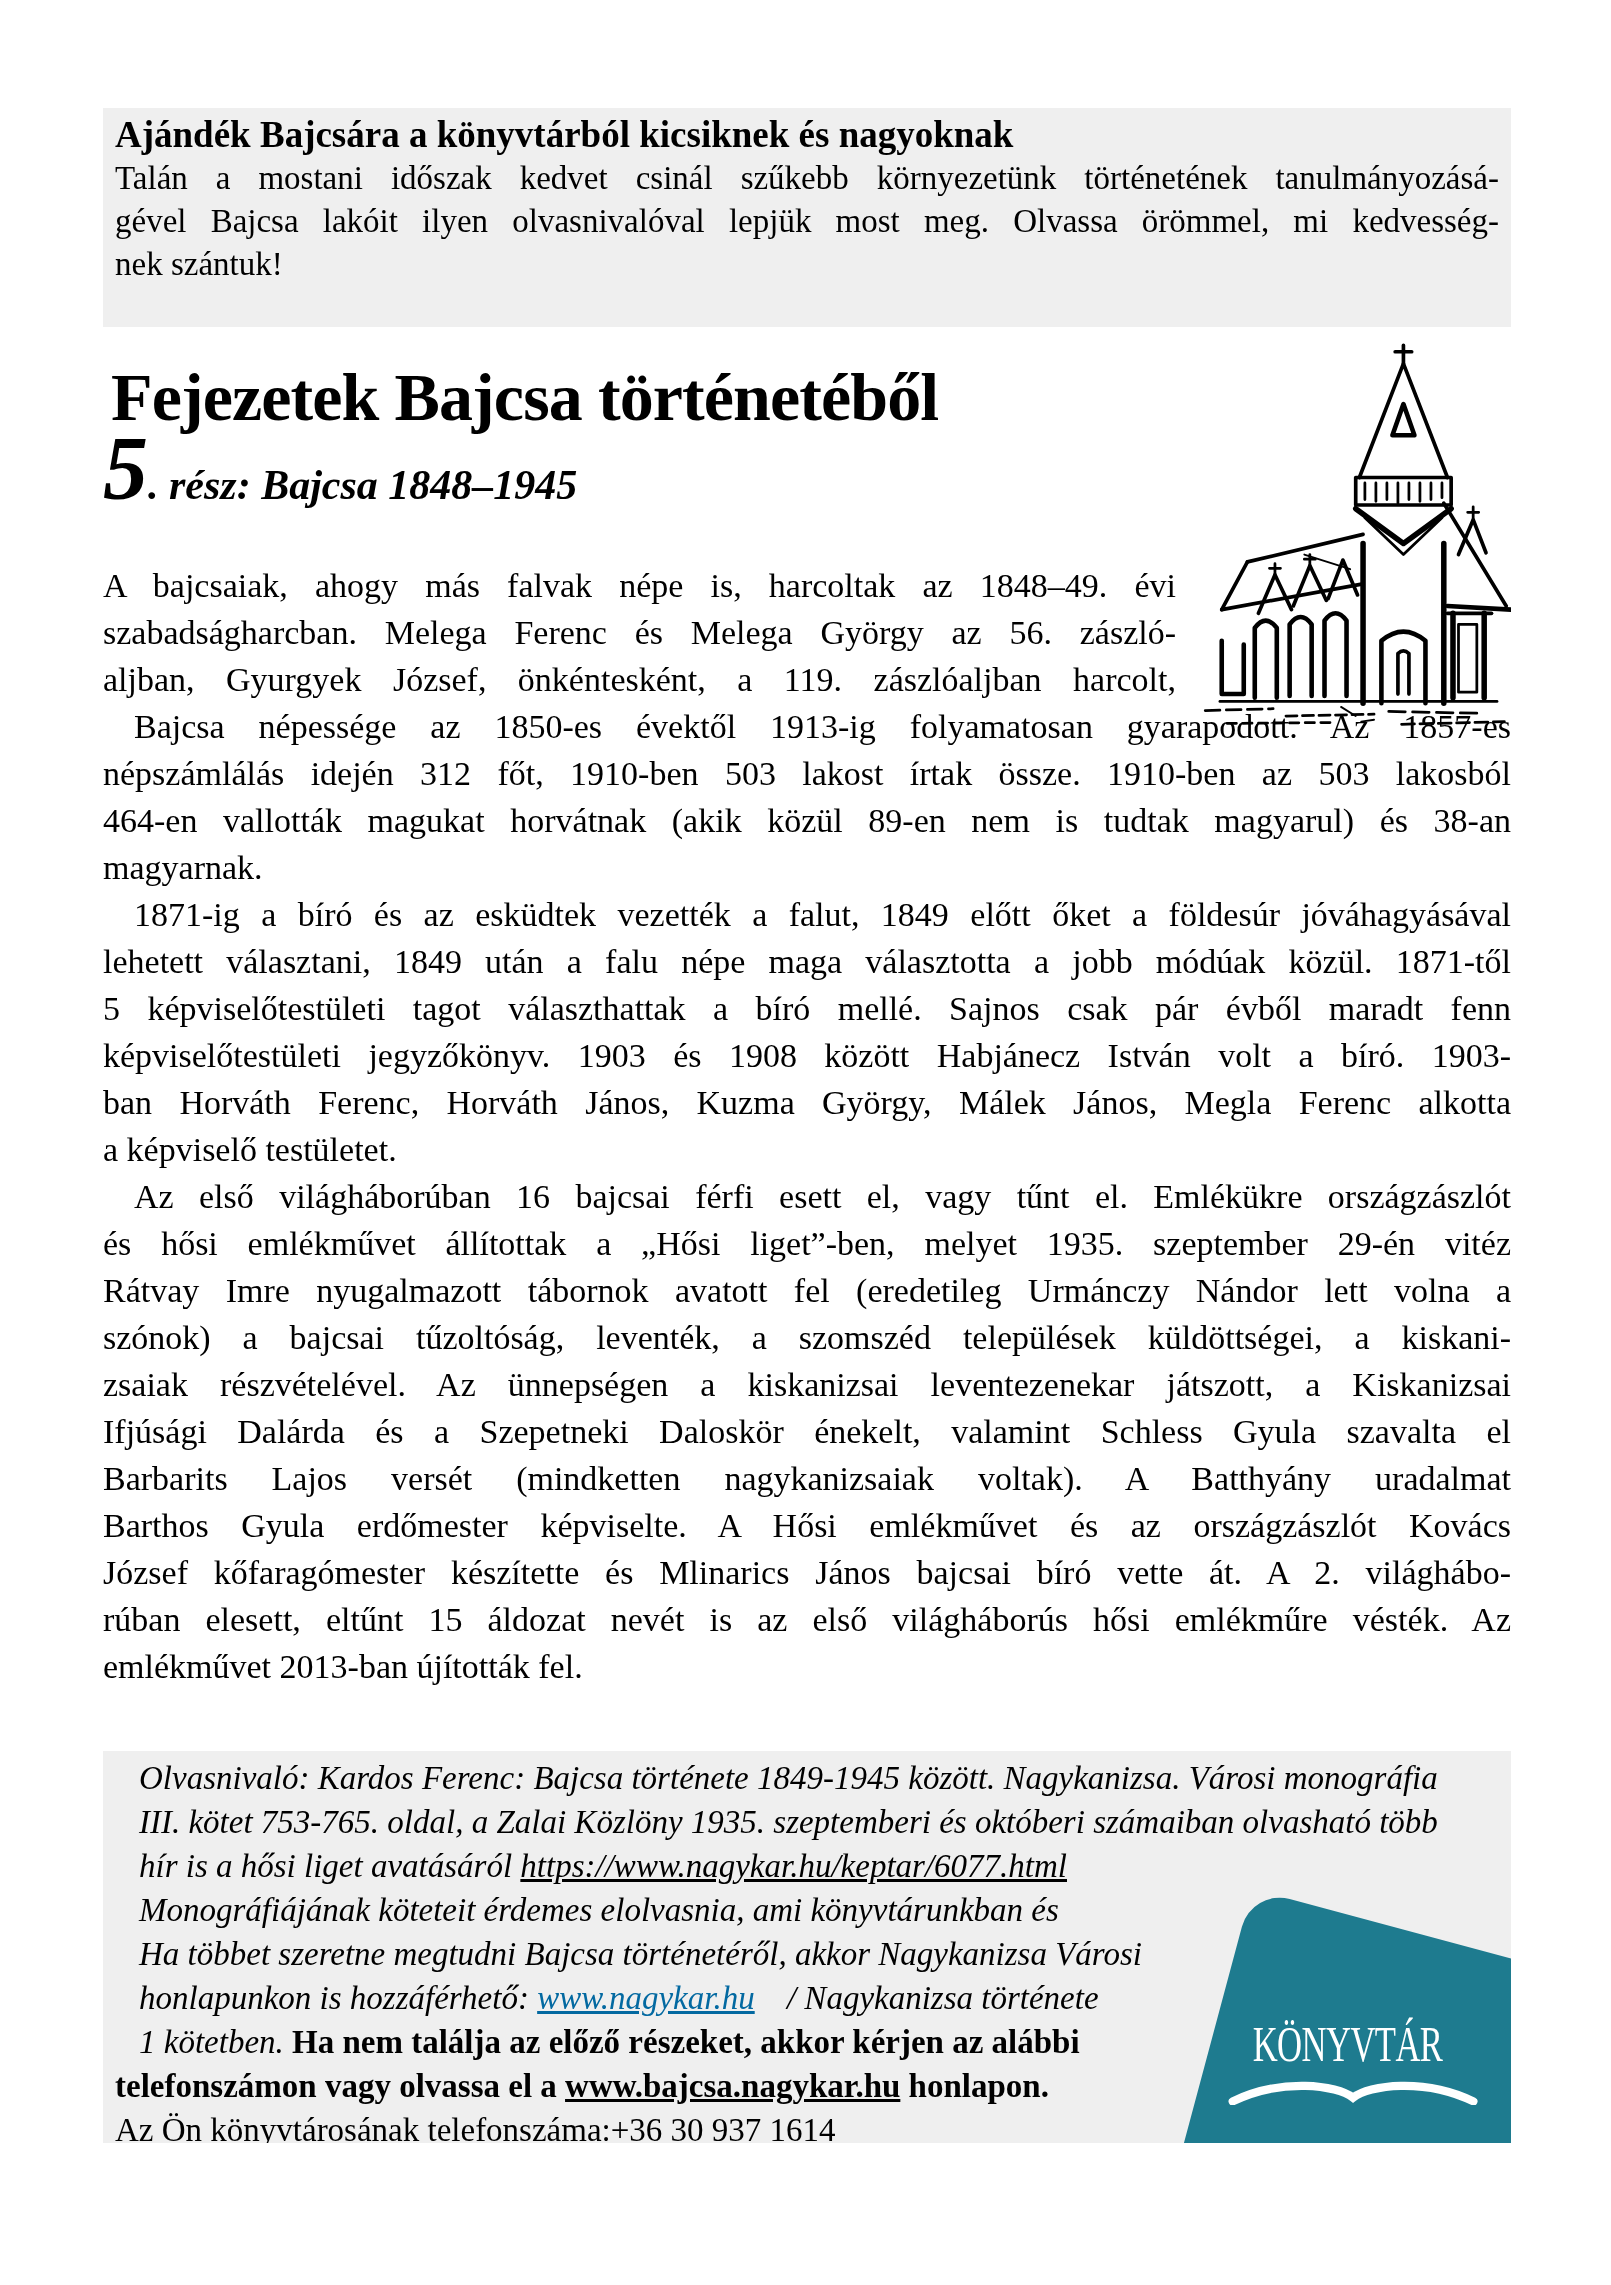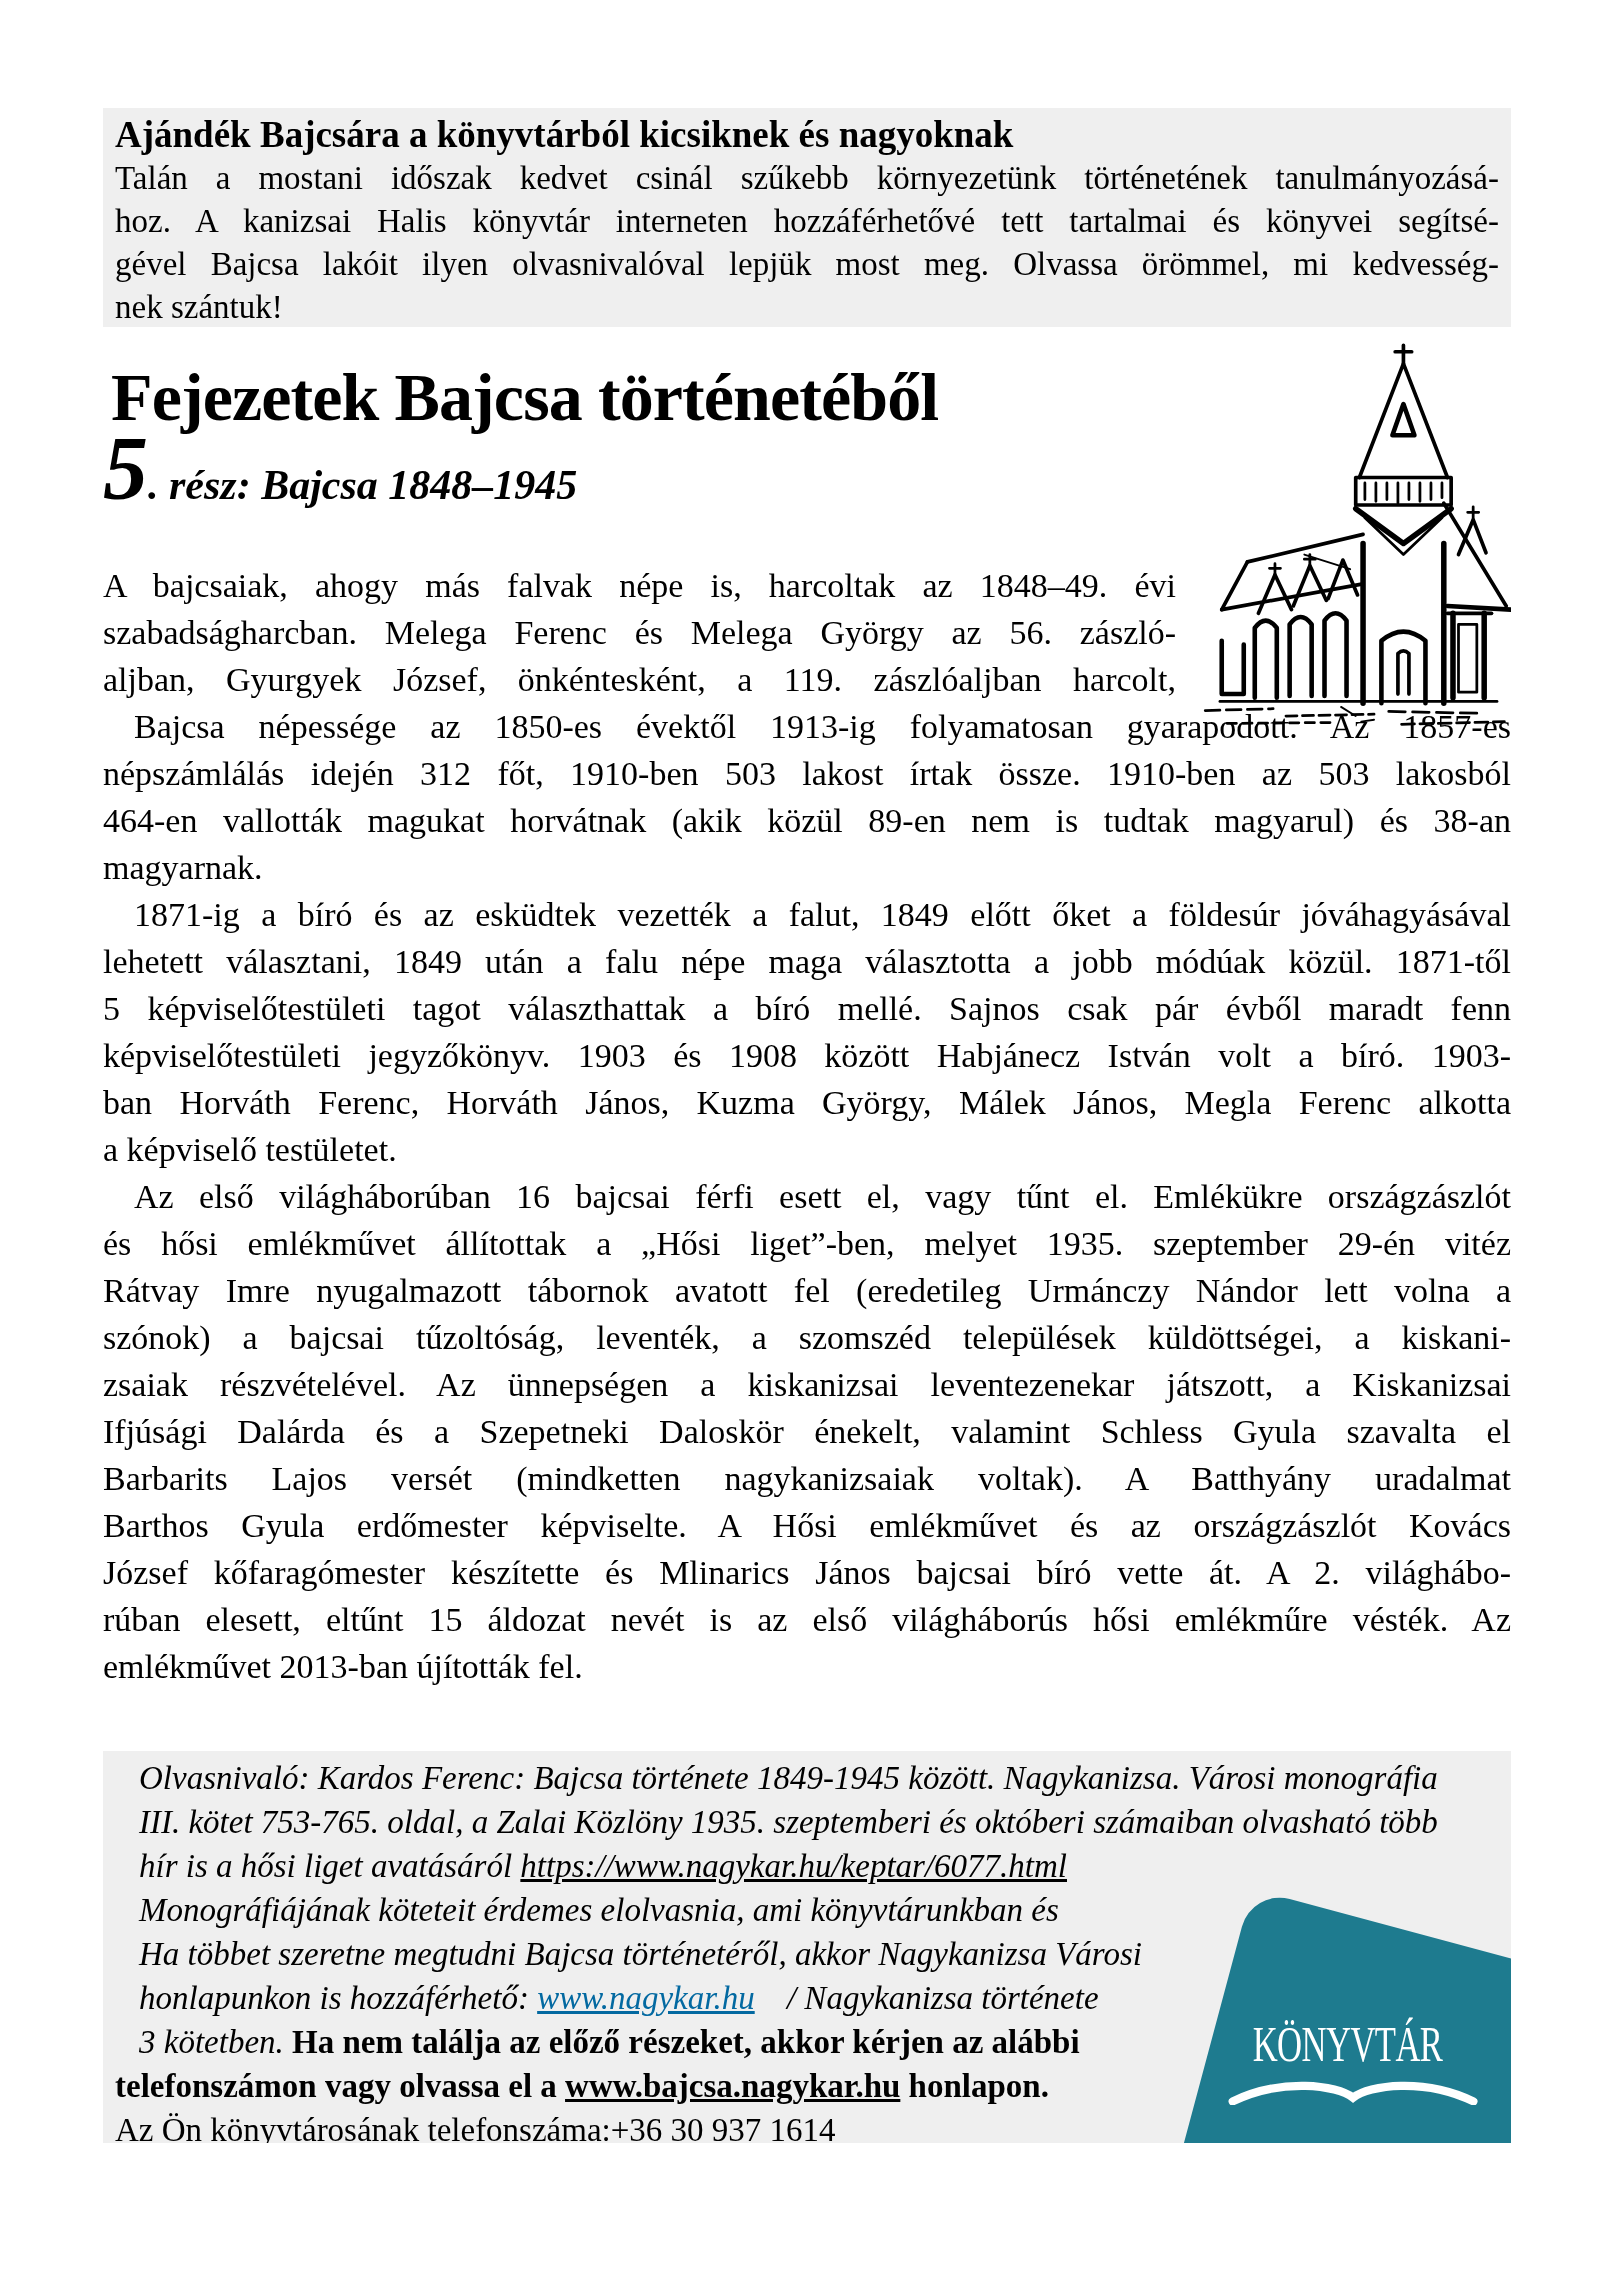--- a/index.html
+++ b/index.html
@@ -81,21 +81,20 @@
 </style>
 </head>
 <body>
 
 <div class="page">
 
   <section class="intro-box">
     <h2 class="intro-title">Ajándék Bajcsára a könyvtárból kicsiknek és nagyoknak</h2>
     <div class="intro-lines">
         <div class="jline">Talán a mostani időszak kedvet csinál szűkebb környezetünk történetének tanulmányozásá-</div>
-        <div class="jline">hoz. A kanizsai Halis könyvtár interneten hozzáférhetővé tett tartalmai és könyvei segítsé-</div>
         <div class="jline">gével Bajcsa lakóit ilyen olvasnivalóval lepjük most meg. Olvassa örömmel, mi kedvesség-</div>
         <div class="jline lastline">nek szántuk!</div>
       </div>
   </section>
 
   <h1 class="page-title">Fejezetek Bajcsa történetéből</h1>
 
   <div class="subtitle">
     <span class="num">5</span>
       <span>. rész: Bajcsa 1848–1945</span>
@@ -181,21 +180,21 @@
 
   <section class="outro-box">
     <div class="logo-shape"></div>
     <div class="outro-lines">
         <div class="oline"><span class="seg-it">Olvasnivaló: Kardos Ferenc: Bajcsa története 1849-1945 között. Nagykanizsa. Városi monográfia</span></div>
         <div class="oline"><span class="seg-it">III. kötet 753-765. oldal, a Zalai Közlöny 1935. szeptemberi és októberi számaiban olvasható több</span></div>
         <div class="oline"><span class="seg-it">hír is a hősi liget avatásáról </span><span class="seg-itu">https://www.nagykar.hu/keptar/6077.html</span></div>
         <div class="oline"><span class="seg-it">Monográfiájának köteteit érdemes elolvasnia, ami könyvtárunkban és</span></div>
         <div class="oline"><span class="seg-it">Ha többet szeretne megtudni Bajcsa történetéről, akkor Nagykanizsa Városi</span></div>
         <div class="oline"><span class="seg-it">honlapunkon is hozzáférhető: </span><span class="seg-itlink">www.nagykar.hu</span><span class="seg-it"> / Nagykanizsa története</span></div>
-        <div class="oline"><span class="seg-it">3 kötetben. </span><span class="seg-b">Ha nem találja az előző részeket, akkor kérjen az alábbi</span></div>
+        <div class="oline"><span class="seg-it">1 kötetben. </span><span class="seg-b">Ha nem találja az előző részeket, akkor kérjen az alábbi</span></div>
         <div class="oline"><span class="seg-b">telefonszámon vagy olvassa el a </span><span class="seg-bu">www.bajcsa.nagykar.hu</span><span class="seg-b"> honlapon.</span></div>
         <div class="oline"><span class="seg-r">Az Ön könyvtárosának telefonszáma:+36 30 937 1614</span></div>
       </div>
     <div class="logo-label">KÖNYVTÁR</div>
     <svg class="logo-book" viewBox="0 0 273 34" fill="none">
       <path d="M4,30 C58,4 118,12 136,26 C154,12 214,4 268,30" stroke="#ffffff" stroke-width="9" stroke-linecap="round"></path>
     </svg>
   </section>
 
 </div>

